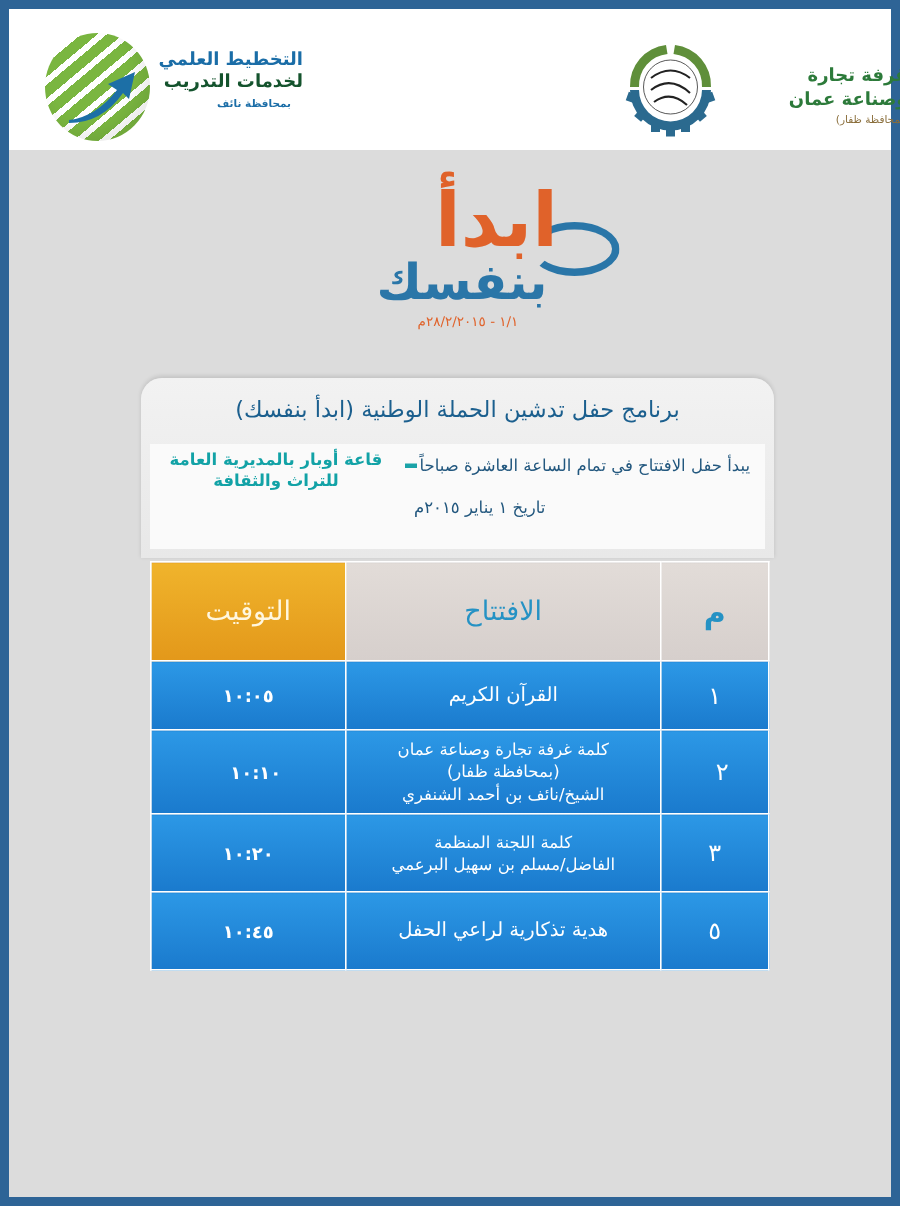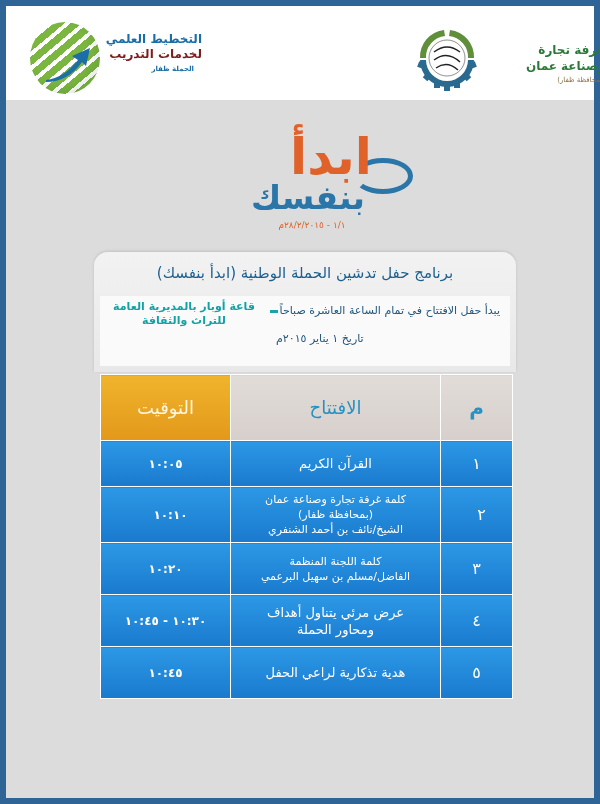--- a/index.html
+++ b/index.html
@@ -27,38 +27,38 @@
     }
     .logo-left .arrow {
       position: absolute; left: 14px; top: 22px; width: 48px; height: 40px;
     }
     .org-left {
       position: absolute; left: 96px; top: 26px; width: 100px;
       text-align: right; direction: rtl;
       color: #1a6da7; font-weight: bold;
     }
     .org-left .l1 { font-size: 12px; line-height: 15px; }
-    .org-left .l2 { font-size: 12px; line-height: 15px; color: #7f1d1d; }
+    .org-left .l2 { font-size: 12px; line-height: 15px; color: #14532d; }
     .org-left .l3 { font-size: 7px; line-height: 14px; color: #1a6da7; padding-right: 8px; }
 
     
     .logo-right {
       position: absolute; left: 408px; top: 16px; width: 66px; height: 70px;
     }
     .org-right {
       position: absolute; left: 503px; top: 36px; width: 96px;
       text-align: right; direction: rtl; color: #2c7a3a; font-weight: bold;
     }
     .org-right .l1 { font-size: 12px; line-height: 16px; }
     .org-right .l2 { font-size: 12px; line-height: 16px; }
     .org-right .l3 { font-size: 7px; line-height: 12px; color: #8a6e3b; font-weight: normal; }
 
     
     .campaign {
-      position: absolute; left: 182px; top: 116px; width: 240px; height: 110px;
+      position: absolute; left: 182px; top: 106px; width: 240px; height: 110px;
     }
     .campaign .ibda {
       position: absolute; left: 88px; top: 0; width: 110px; height: 70px;
       direction: rtl; text-align: center;
       font-size: 50px; font-weight: bold; color: #e0622a; line-height: 70px;
     }
     .campaign .swirl {
       position: absolute; left: 165px; top: 36px; width: 60px; height: 36px;
       border: 5px solid #2a76a8; border-left-color: transparent; border-radius: 50%;
     }
@@ -152,21 +152,21 @@
   <div class="header-band">
 
     <div class="logo-left">
       <svg class="arrow" viewBox="0 0 48 40">
         <path d="M2 36 Q20 34 34 16 L28 12 L46 4 L42 22 L38 18 Q24 38 2 38 Z" fill="#1c6fa6"></path>
       </svg>
     </div>
     <div class="org-left">
       <div class="l1">التخطيط العلمي</div>
       <div class="l2">لخدمات التدريب</div>
-      <div class="l3">الحملة ظفار</div>
+      <div class="l3">بمحافظة نائف</div>
     </div>
 
     <svg class="logo-right" viewBox="0 0 66 70">
       <g fill="#2b6a8f">
         <path d="M6 38 A27 27 0 0 0 60 38 L54 38 A21 21 0 0 1 12 38 Z"></path>
         <rect x="4" y="40" width="6" height="6" transform="rotate(20 7 43)"></rect>
         <rect x="10" y="52" width="6" height="6" transform="rotate(40 13 55)"></rect>
         <rect x="20" y="60" width="6" height="6"></rect>
         <rect x="30" y="63" width="6" height="6"></rect>
         <rect x="40" y="60" width="6" height="6"></rect>
@@ -234,28 +234,20 @@
         <td class="c-num">٢</td>
       </tr>
       <tr class="r3">
         <td class="c-time">١٠:٢٠</td>
         <td class="c-prog small">
           <div>كلمة اللجنة المنظمة</div>
           <div>الفاضل/مسلم بن سهيل البرعمي</div>
         </td>
         <td class="c-num">٣</td>
       </tr>
-      <tr class="r4">
-        <td class="c-time">١٠:٣٠ - ١٠:٤٥</td>
-        <td class="c-prog">
-          <div>عرض مرئي يتناول أهداف</div>
-          <div>ومحاور الحملة</div>
-        </td>
-        <td class="c-num">٤</td>
-      </tr>
       <tr class="r5">
         <td class="c-time">١٠:٤٥</td>
         <td class="c-prog">
           <div>هدية تذكارية لراعي الحفل</div>
         </td>
         <td class="c-num">٥</td>
       </tr>
     </tbody>
   </table>
 

